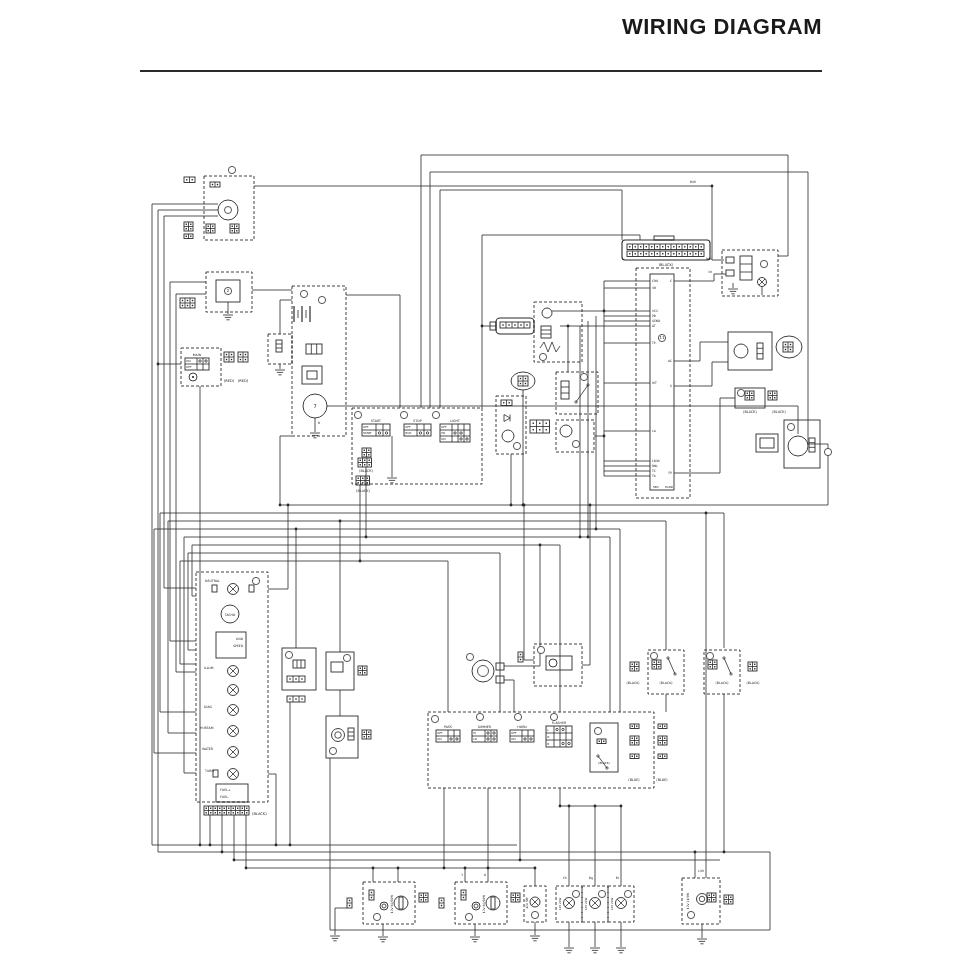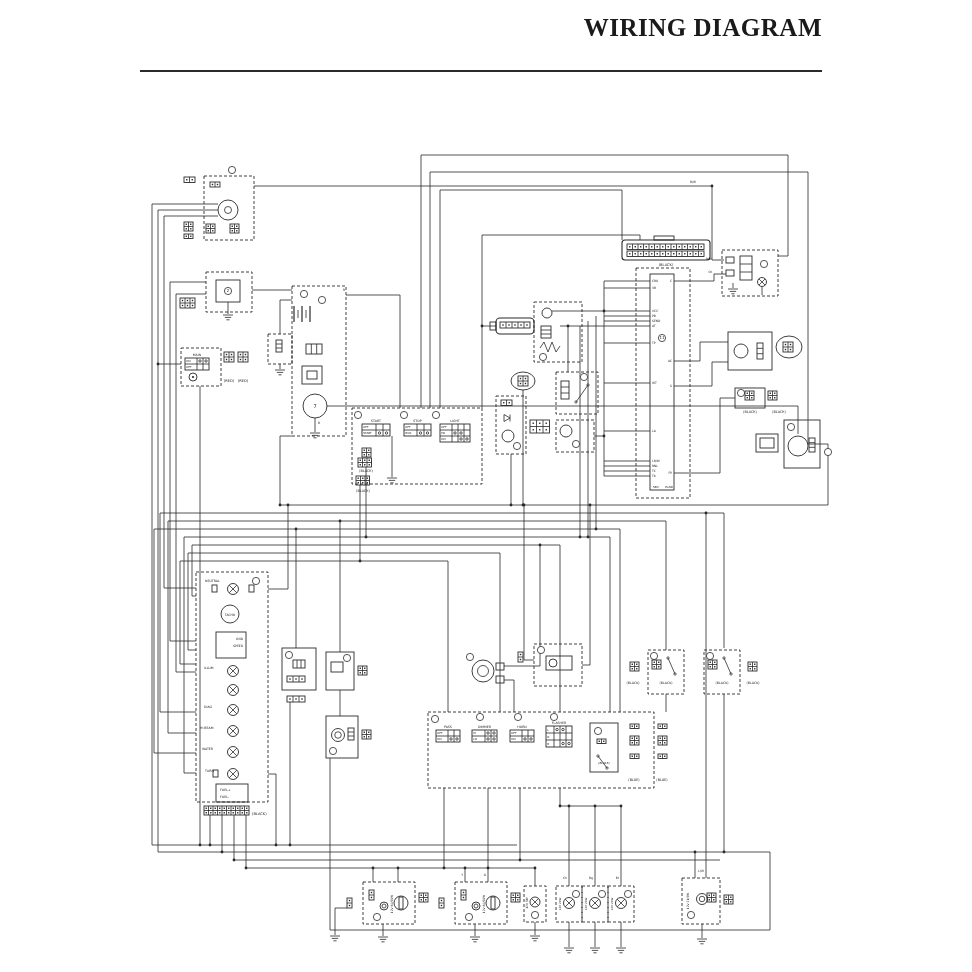--- a/index.html
+++ b/index.html
@@ -1,18 +1,18 @@
 <!DOCTYPE html>
 <html><head>
 <meta charset="utf-8">
 <style>
   html,body{margin:0;padding:0;background:#ffffff;width:972px;height:972px;overflow:hidden;}
   body{font-family:"Liberation Sans", sans-serif;color:#111;}
   .page{position:relative;width:972px;height:972px;background:#fff;}
-  .title{position:absolute;top:14px;right:150px;font-size:25px;font-weight:bold;letter-spacing:.5px;color:#1a1a1a;font-family:Liberation Serif, serif;}
+  .title{position:absolute;top:14px;right:150px;font-size:22px;font-weight:bold;letter-spacing:.5px;color:#1a1a1a;}
   .rule{position:absolute;top:70px;left:140px;width:682px;height:2px;background:#2a2a2a;}
   svg{position:absolute;top:0;left:0;}
   svg text{font-family:"DejaVu Sans", sans-serif;fill:#1a1a1a;}
 </style>
 </head>
 <body>
 
 <div class="page">
   <div class="title">WIRING DIAGRAM</div>
   <div class="rule"></div>

